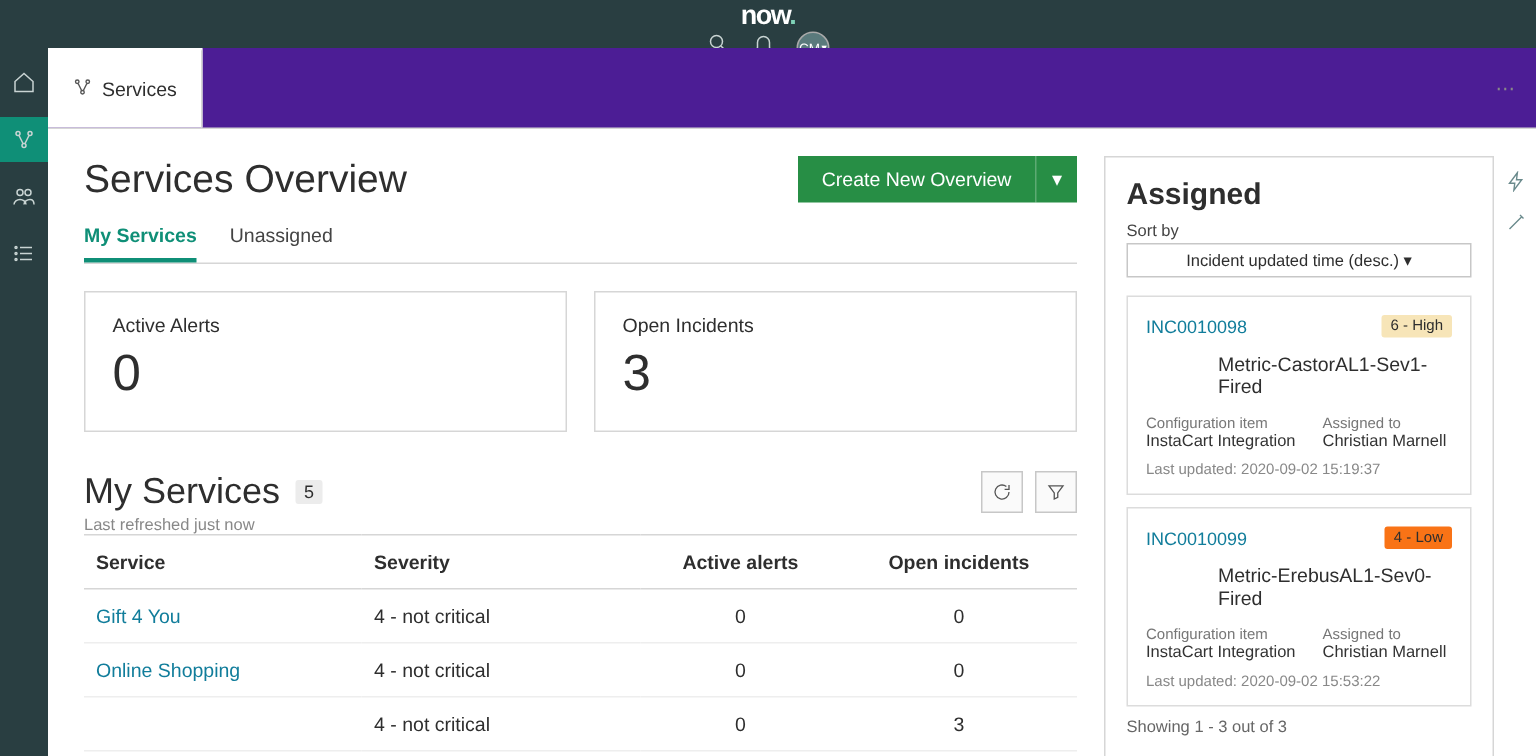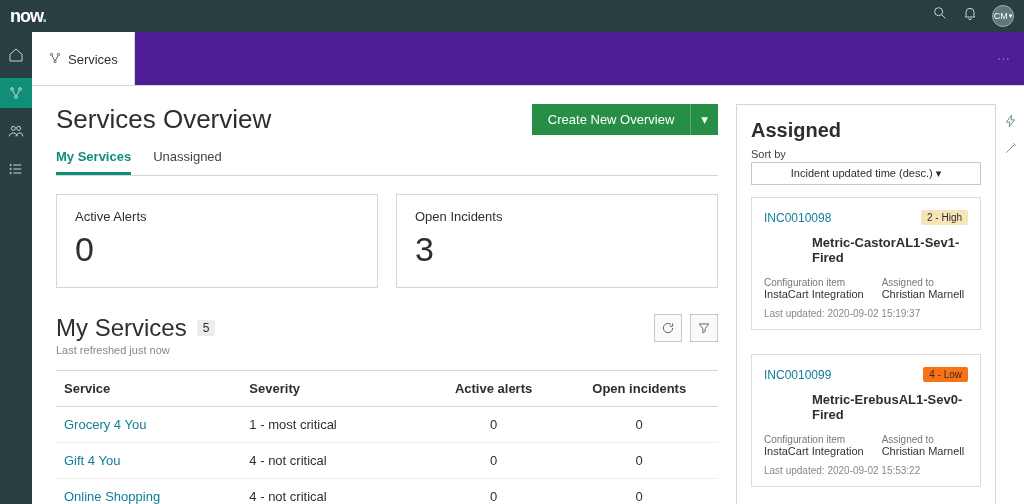--- a/index.html
+++ b/index.html
@@ -1,18 +1,18 @@
 <!DOCTYPE html>
 <html><head>
 <meta charset="utf-8">
 <style>
 * { margin: 0; padding: 0; box-sizing: border-box; font-family: -apple-system, BlinkMacSystemFont, "Segoe UI", Helvetica, Arial, sans-serif; }
 body { background: #fff; color: #2e2e2e; font-size: 13px; }
 
-.top-banner { background: #293e41; height: 32px; display: flex; align-items: center; justify-content: space-between; padding: 0 10px; }
+.top-banner { background: #293e41; height: 32px; display: flex; align-items: center; justify-content: space-between; padding: 0 10px; flex-direction: column; }
 .logo { color: #fff; font-weight: 700; font-size: 18px; letter-spacing: -1px; }
 .logo .dot { color: #7fd3b8; }
 .top-right { display: flex; gap: 14px; }
 .top-right svg { width: 16px; height: 16px; fill: none; stroke: #c9d4d3; stroke-width: 1.5; }
 .avatar { width: 22px; height: 22px; border-radius: 50%; background: #5a7a7c; color: #fff; font-size: 9px; display: flex; align-items: center; justify-content: center; gap: 1px; border: 1px solid #aaa; }
 
 .shell { display: flex; min-height: calc(100vh - 32px); }
 
 .left-rail { width: 32px; background: #293e41; display: flex; flex-direction: column; align-items: center; padding-top: 8px; gap: 8px; }
 .rail-btn { width: 32px; height: 30px; display: flex; align-items: center; justify-content: center; cursor: pointer; }
@@ -43,40 +43,40 @@
 .card { flex: 1; border: 1px solid #d6d6d6; padding: 14px 18px 18px; }
 .card-label { font-size: 13px; margin-bottom: 6px; }
 .card-value { font-size: 34px; font-weight: 400; }
 
 .section-head { display: flex; align-items: center; margin-bottom: 2px; }
 .section-title { font-size: 24px; font-weight: 400; margin-right: 10px; }
 .count-badge { background: #ececec; font-size: 12px; padding: 1px 6px; border-radius: 2px; }
 .icon-buttons { margin-left: auto; display: flex; gap: 8px; }
 .icon-btn { width: 28px; height: 28px; border: 1px solid #c7c7c7; background: #fafafa; display: flex; align-items: center; justify-content: center; cursor: pointer; }
 .icon-btn svg { width: 14px; height: 14px; stroke: #555; fill: none; stroke-width: 1.5; }
-.refreshed { font-size: 11px; color: #888; margin-bottom: 14px; }
+.refreshed { font-size: 11px; color: #888; }
 
 table.grid { width: 100%; border-collapse: collapse; }
 table.grid th { text-align: left; font-weight: 600; font-size: 13px; padding: 10px 8px; border-top: 1px solid #d6d6d6; border-bottom: 1px solid #d6d6d6; }
 table.grid th.num, table.grid td.num { text-align: center; }
 table.grid td { padding: 10px 8px; border-bottom: 1px solid #eee; font-size: 13px; }
 table.grid td .link { color: #117d9b; cursor: pointer; }
 
 .side-panel { border: 1px solid #d6d6d6; padding: 14px 14px 10px; height: 470px; overflow-y: auto; }
 .side-title { font-size: 20px; font-weight: 600; margin-bottom: 6px; }
 .sort-lbl { font-size: 11px; color: #444; }
 .sort-select { width: 100%; border: 1px solid #c7c7c7; padding: 4px 6px; font-size: 11px; text-align: center; margin: 2px 0 12px; cursor: pointer; }
 
-.inc-card { border: 1px solid #dcdcdc; padding: 12px 12px 10px; margin-bottom: 24px; }
+.inc-card { border: 1px solid #dcdcdc; padding: 12px 12px 10px; margin-bottom: 8px; }
 .inc-top { display: flex; justify-content: space-between; align-items: center; margin-bottom: 10px; }
 .inc-id { color: #117d9b; font-size: 12px; cursor: pointer; }
 .prio { font-size: 10px; padding: 2px 6px; border-radius: 2px; }
 .prio.high { background: #f7e5b8; }
 .prio.low { background: #f97316; }
-.inc-title { font-size: 13px; font-weight: 700; margin-bottom: 12px; padding-left: 48px; }
+.inc-title { font-size: 13px; font-weight: 400; margin-bottom: 12px; padding-left: 48px; }
 .inc-meta { display: flex; gap: 18px; margin-bottom: 8px; align-items: center; }
 .meta-col .lbl { font-size: 10px; color: #777; }
 .meta-col .val { font-size: 11px; color: #333; }
 .inc-updated { font-size: 10px; color: #888; }
 .showing { font-size: 11px; color: #666; margin-top: 6px; }
 
 .float-icons { position: absolute; right: -22px; top: 10px; display: flex; flex-direction: column; gap: 10px; }
 .float-icons svg { width: 14px; height: 14px; stroke: #6a8a8c; fill: none; stroke-width: 1.6; cursor: pointer; }
 </style>
 </head>
@@ -196,26 +196,20 @@
           <thead>
               <tr>
             <th style="width:28%">Service</th>
             <th style="width:28%">Severity</th>
             <th class="num">Active alerts</th>
             <th class="num">Open incidents</th>
           </tr>
             </thead>
           <tbody id="svc-body">
               <tr>
-                <td><span class="link">Grocery 4 You</span></td>
-                <td>1 - most critical</td>
-                <td class="num">0</td>
-                <td class="num">0</td>
-              </tr>
-              <tr>
                 <td><span class="link">Gift 4 You</span></td>
                 <td>4 - not critical</td>
                 <td class="num">0</td>
                 <td class="num">0</td>
               </tr>
               <tr>
                 <td><span class="link">Online Shopping</span></td>
                 <td>4 - not critical</td>
                 <td class="num">0</td>
                 <td class="num">0</td>
@@ -240,21 +234,21 @@
               </svg></span>
         </div>
         <div class="side-panel">
           <div class="side-title">Assigned</div>
           <div class="sort-lbl">Sort by</div>
           <div class="sort-select">Incident updated time (desc.) ▾</div>
           <div id="inc-list">
               <div class="inc-card">
                 <div class="inc-top">
                   <span class="inc-id">INC0010098</span>
-                  <span class="prio high">2 - High</span>
+                  <span class="prio high">6 - High</span>
                 </div>
                 <div class="inc-title">Metric-CastorAL1-Sev1-Fired</div>
                 <div class="inc-meta">
                   <div class="meta-col">
                     <div class="lbl">Configuration item</div>
                     <div class="val">InstaCart Integration</div>
                   </div>
                   <div class="meta-col">
                     <div class="lbl">Assigned to</div>
                     <div class="val">Christian Marnell</div>

